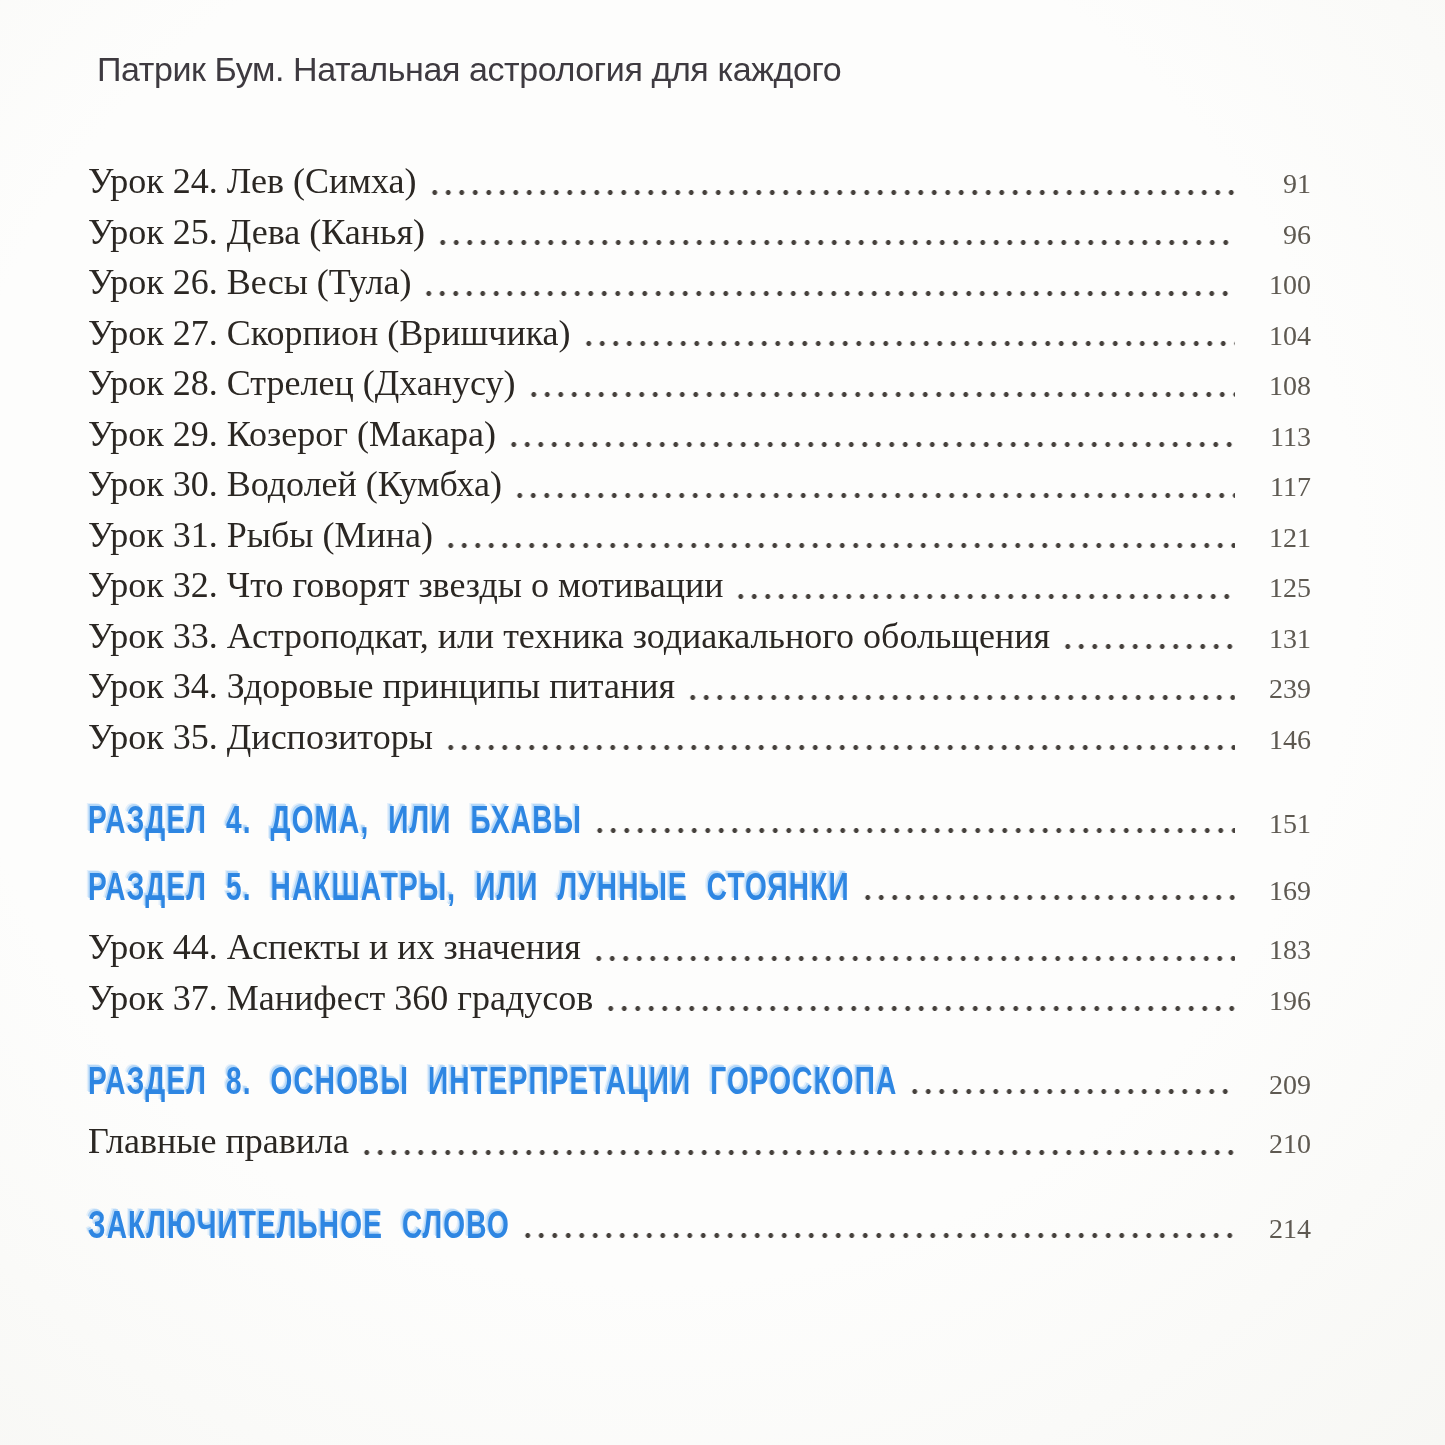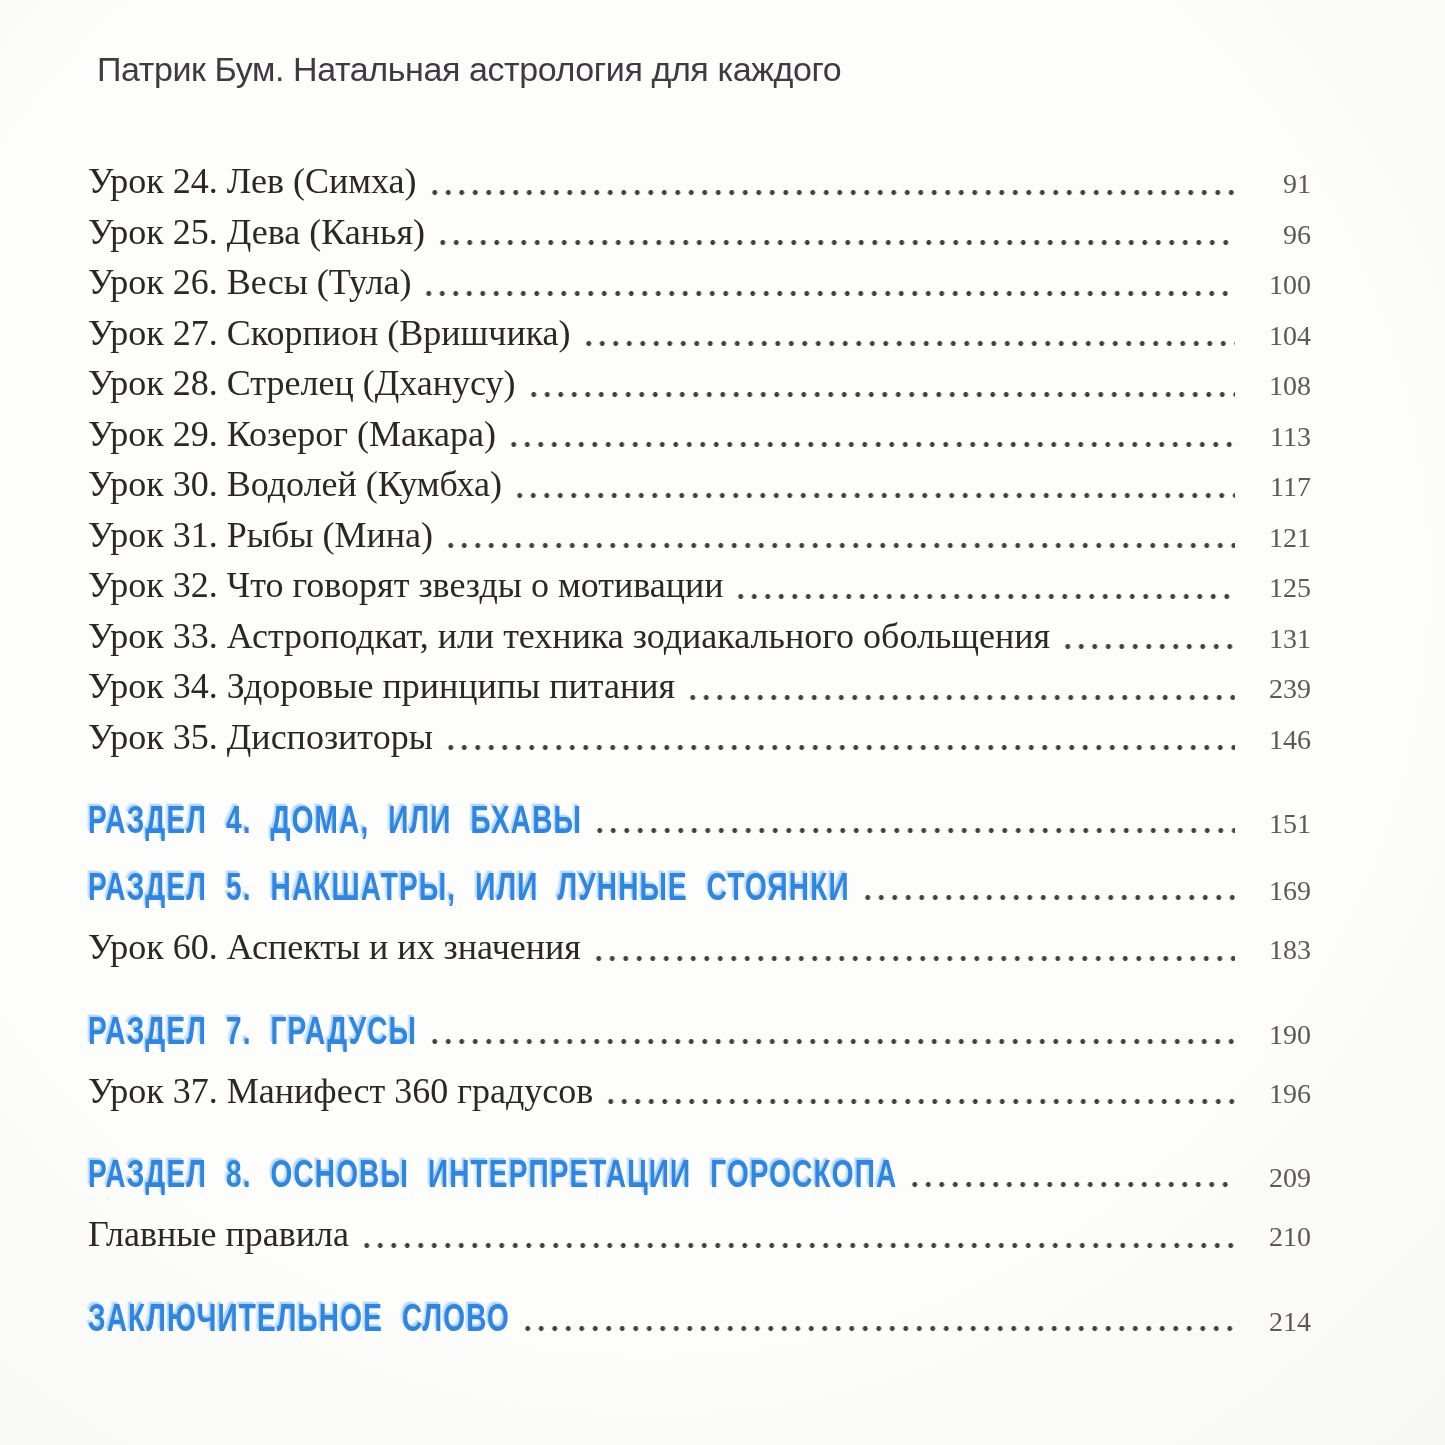--- a/index.html
+++ b/index.html
@@ -151,28 +151,23 @@
         <span class="label" style="margin-right: -192.08px;">РАЗДЕЛ 4. ДОМА, ИЛИ БХАВЫ</span>
         <span class="leader"></span>
         <span class="num">151</span>
       </div>
       <div class="row section">
         <span class="label" style="margin-right: -296.24px;">РАЗДЕЛ 5. НАКШАТРЫ, ИЛИ ЛУННЫЕ СТОЯНКИ</span>
         <span class="leader"></span>
         <span class="num">169</span>
       </div>
       <div class="row lesson">
-        <span class="label">Урок 60. Аспекты и их значения</span>
+        <span class="label">Урок 44. Аспекты и их значения</span>
         <span class="leader"></span>
         <span class="num">183</span>
-      </div>
-      <div class="row section">
-        <span class="label" style="margin-right: -127.96px;">РАЗДЕЛ 7. ГРАДУСЫ</span>
-        <span class="leader"></span>
-        <span class="num">190</span>
       </div>
       <div class="row lesson">
         <span class="label">Урок 37. Манифест 360 градусов</span>
         <span class="leader"></span>
         <span class="num">196</span>
       </div>
       <div class="row section">
         <span class="label" style="margin-right: -314.72px;">РАЗДЕЛ 8. ОСНОВЫ ИНТЕРПРЕТАЦИИ ГОРОСКОПА</span>
         <span class="leader"></span>
         <span class="num">209</span>

